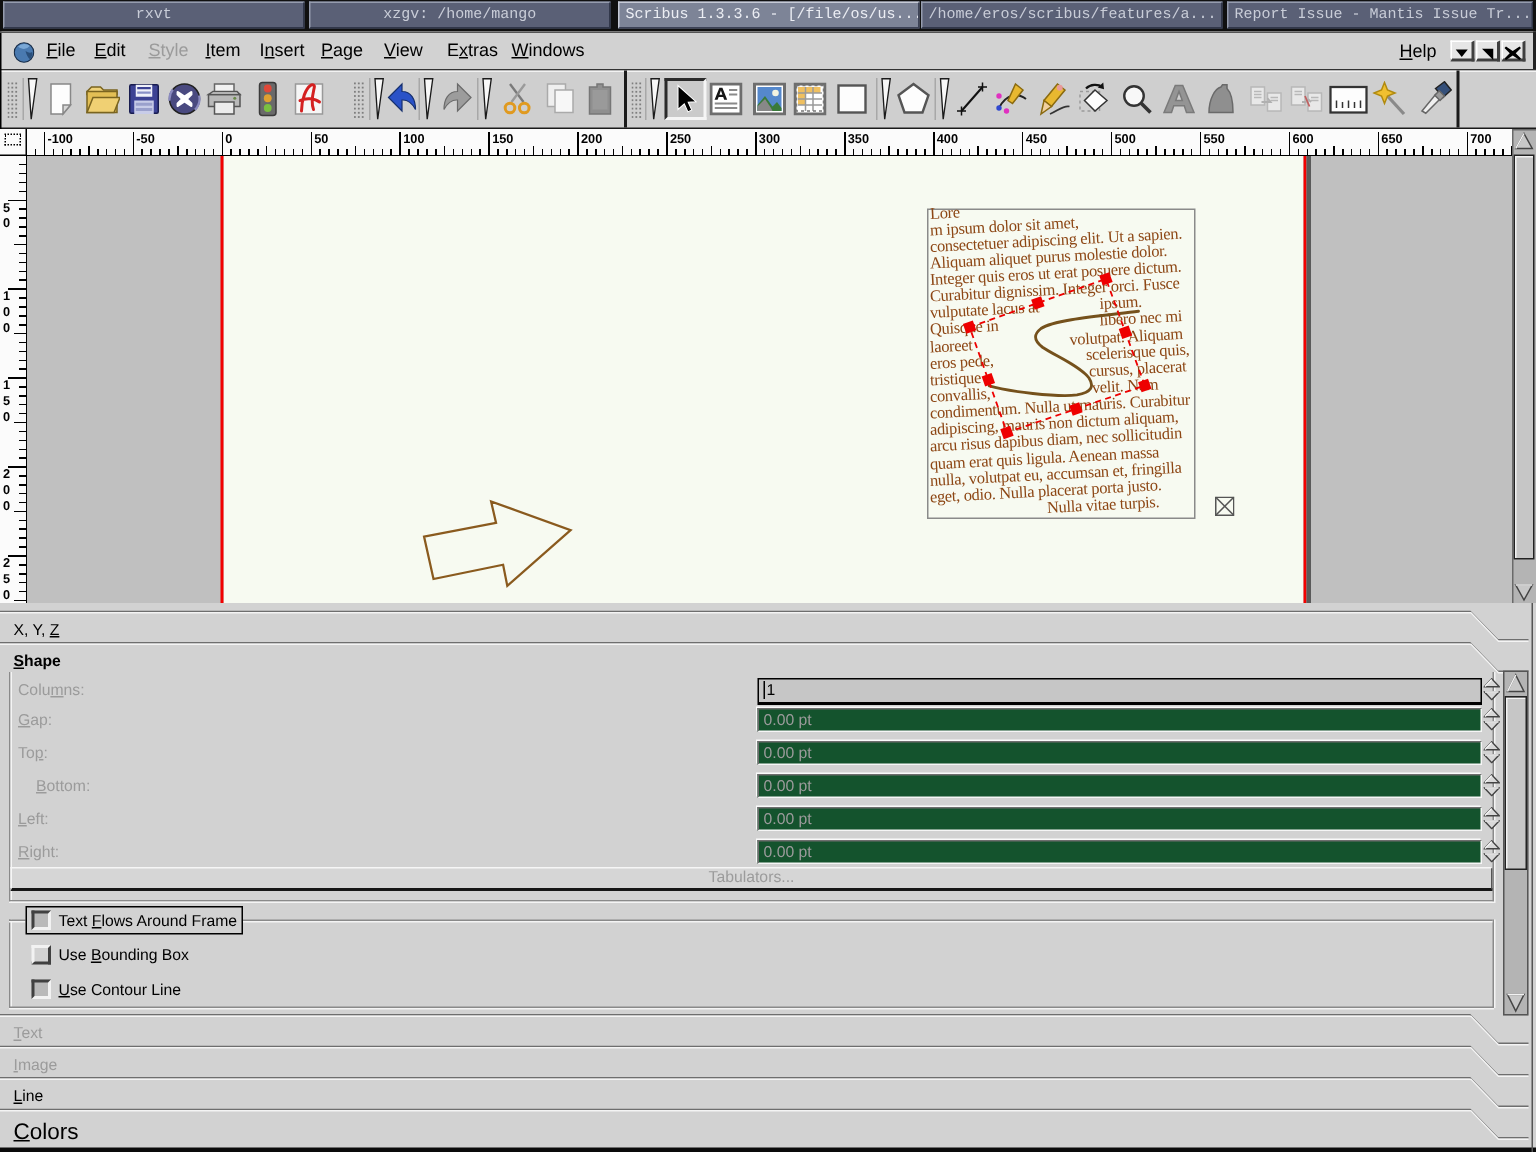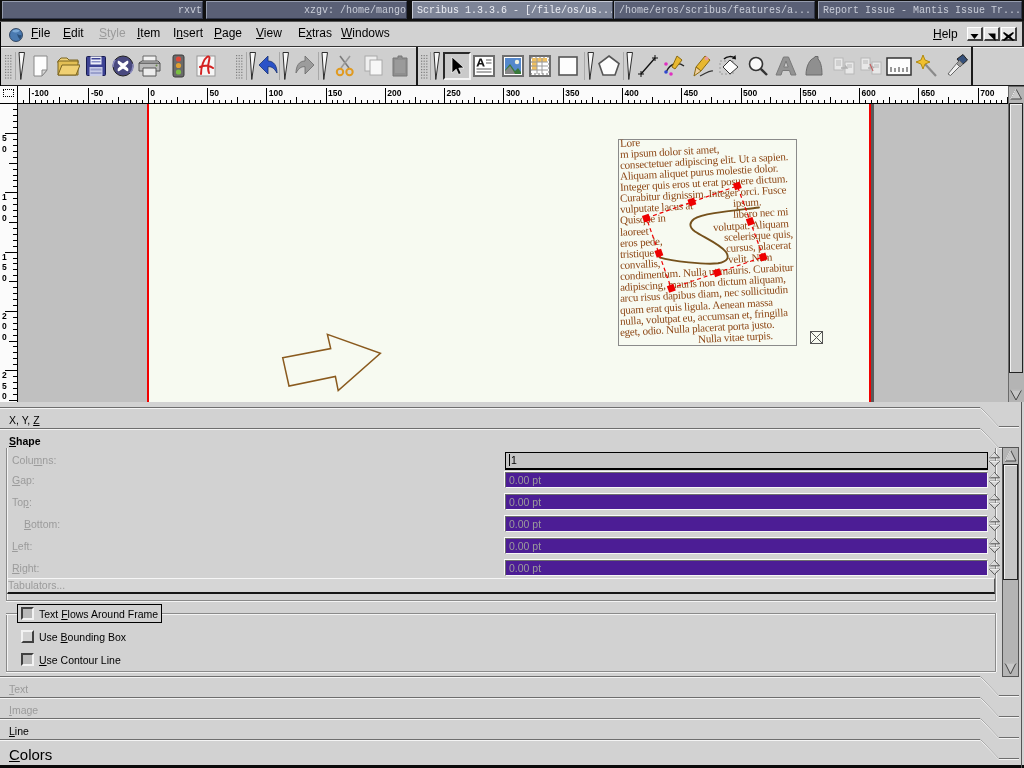--- a/index.html
+++ b/index.html
@@ -2,26 +2,26 @@
 <html><head><meta charset="utf-8"><title>Scribus</title>
 <style>
 *{margin:0;padding:0;box-sizing:border-box}
 html,body{width:1024px;height:768px;overflow:hidden;background:#d2d2d2;
   font-family:"Liberation Sans",sans-serif;position:relative}
 .abs{position:absolute}
 .tb-btn{position:absolute;top:1px;height:18px;background:#5a6076;
   border-top:1px solid #959cae;border-left:1px solid #959cae;
   border-bottom:1px solid #31374a;border-right:1px solid #31374a;
   color:#c9cdd8;font:10px "Liberation Mono",monospace;
-  text-align:right;line-height:17px;white-space:nowrap;overflow:hidden}
+  text-align:center;line-height:17px;white-space:nowrap;overflow:hidden}
 .tb-act{background:#7d8497;color:#eceef4;border-top-color:#c6cad6;border-left-color:#c6cad6;border-bottom-color:#3c4256;border-right-color:#3c4256}
 .mi{position:absolute;top:5px;font-size:12px;color:#000;white-space:nowrap}
 u{text-decoration:underline}
 .lbl{position:absolute;font-size:10.5px;color:#9b9b9b;white-space:nowrap}
-.spin{position:absolute;left:505px;width:483px;height:16px;background:#4c1d95;
+.spin{position:absolute;left:505px;width:483px;height:16px;background:#14532d;
   border:1px solid;border-color:#6e6e6e #f6f6f6 #f6f6f6 #6e6e6e;
   box-shadow:-1px -1px 0 #fafafa;
   font-size:10.5px;color:#9b9b9b;line-height:15px;padding-left:3px}
 .cb{position:absolute;width:13px;height:13px}
 .cb-off{background:#d2d2d2;border-top:2px solid #f2f2f2;border-left:2px solid #f2f2f2;border-bottom:2px solid #404040;border-right:2px solid #404040}
 .cb-on{background:#b9b9b9;border-top:2px solid #404040;border-left:2px solid #404040;border-bottom:2px solid #f2f2f2;border-right:2px solid #f2f2f2}
 .cl{position:absolute;font-size:10.5px;color:#000;white-space:nowrap}
 .tl{position:absolute;white-space:nowrap;font-family:"Liberation Serif",serif;
   font-size:11px;letter-spacing:-0.22px;color:#8d4715;transform:rotate(-3.05deg);transform-origin:0 50%;line-height:11px}
 </style></head>
@@ -748,21 +748,21 @@
 <line x1="1" y1="9.4" x2="10" y2="9.4" stroke="#fafafa"></line>
 </svg>
 <div class="lbl" style="left:12px;top:562px"><u>R</u>ight:</div>
 <div class="spin" style="top:560px">0.00 pt</div>
 <svg class="abs" style="left:989px;top:560px" width="11" height="15" viewBox="0 0 11 15">
 <polygon points="5.5,0.5 10.5,5.8 0.5,5.8" fill="#d8d8d8" stroke="#444" stroke-width="0.9"></polygon>
 <line x1="5.5" y1="1" x2="1" y2="5.6" stroke="#fafafa"></line>
 <polygon points="5.5,14.5 10.5,9.2 0.5,9.2" fill="#d8d8d8" stroke="#444" stroke-width="0.9"></polygon>
 <line x1="1" y1="9.4" x2="10" y2="9.4" stroke="#fafafa"></line>
 </svg>
-<div class="abs" style="left:7px;top:578px;width:988px;height:16px;background:#d6d6d6;border-top:1px solid #f6f6f6;border-left:1px solid #f6f6f6;border-bottom:2px solid #161616;border-right:1px solid #555;color:#9b9b9b;font-size:10.5px;text-align:left;line-height:13px">Tabulators...</div>
+<div class="abs" style="left:7px;top:578px;width:988px;height:16px;background:#d6d6d6;border-top:1px solid #f6f6f6;border-left:1px solid #f6f6f6;border-bottom:2px solid #161616;border-right:1px solid #555;color:#9b9b9b;font-size:10.5px;text-align:center;line-height:13px">Tabulators...</div>
 <div class="abs" style="left:6px;top:613px;width:1px;height:59px;background:#8a8a8a"></div>
 <div class="abs" style="left:7px;top:613px;width:1px;height:59px;background:#f4f4f4"></div>
 <div class="abs" style="left:995px;top:613px;width:1px;height:59px;background:#8a8a8a"></div>
 <div class="abs" style="left:996px;top:613px;width:1px;height:59px;background:#f4f4f4"></div>
 <div class="abs" style="left:6px;top:671px;width:990px;height:1px;background:#8a8a8a"></div>
 <div class="abs" style="left:6px;top:672px;width:990px;height:1px;background:#f4f4f4"></div>
 <div class="abs" style="left:162px;top:613px;width:833px;height:1px;background:#8a8a8a"></div>
 <div class="abs" style="left:162px;top:614px;width:833px;height:1px;background:#f4f4f4"></div>
 <div class="abs" style="left:6px;top:613px;width:11px;height:1px;background:#8a8a8a"></div>
 <div class="abs" style="left:6px;top:614px;width:11px;height:1px;background:#f4f4f4"></div>

